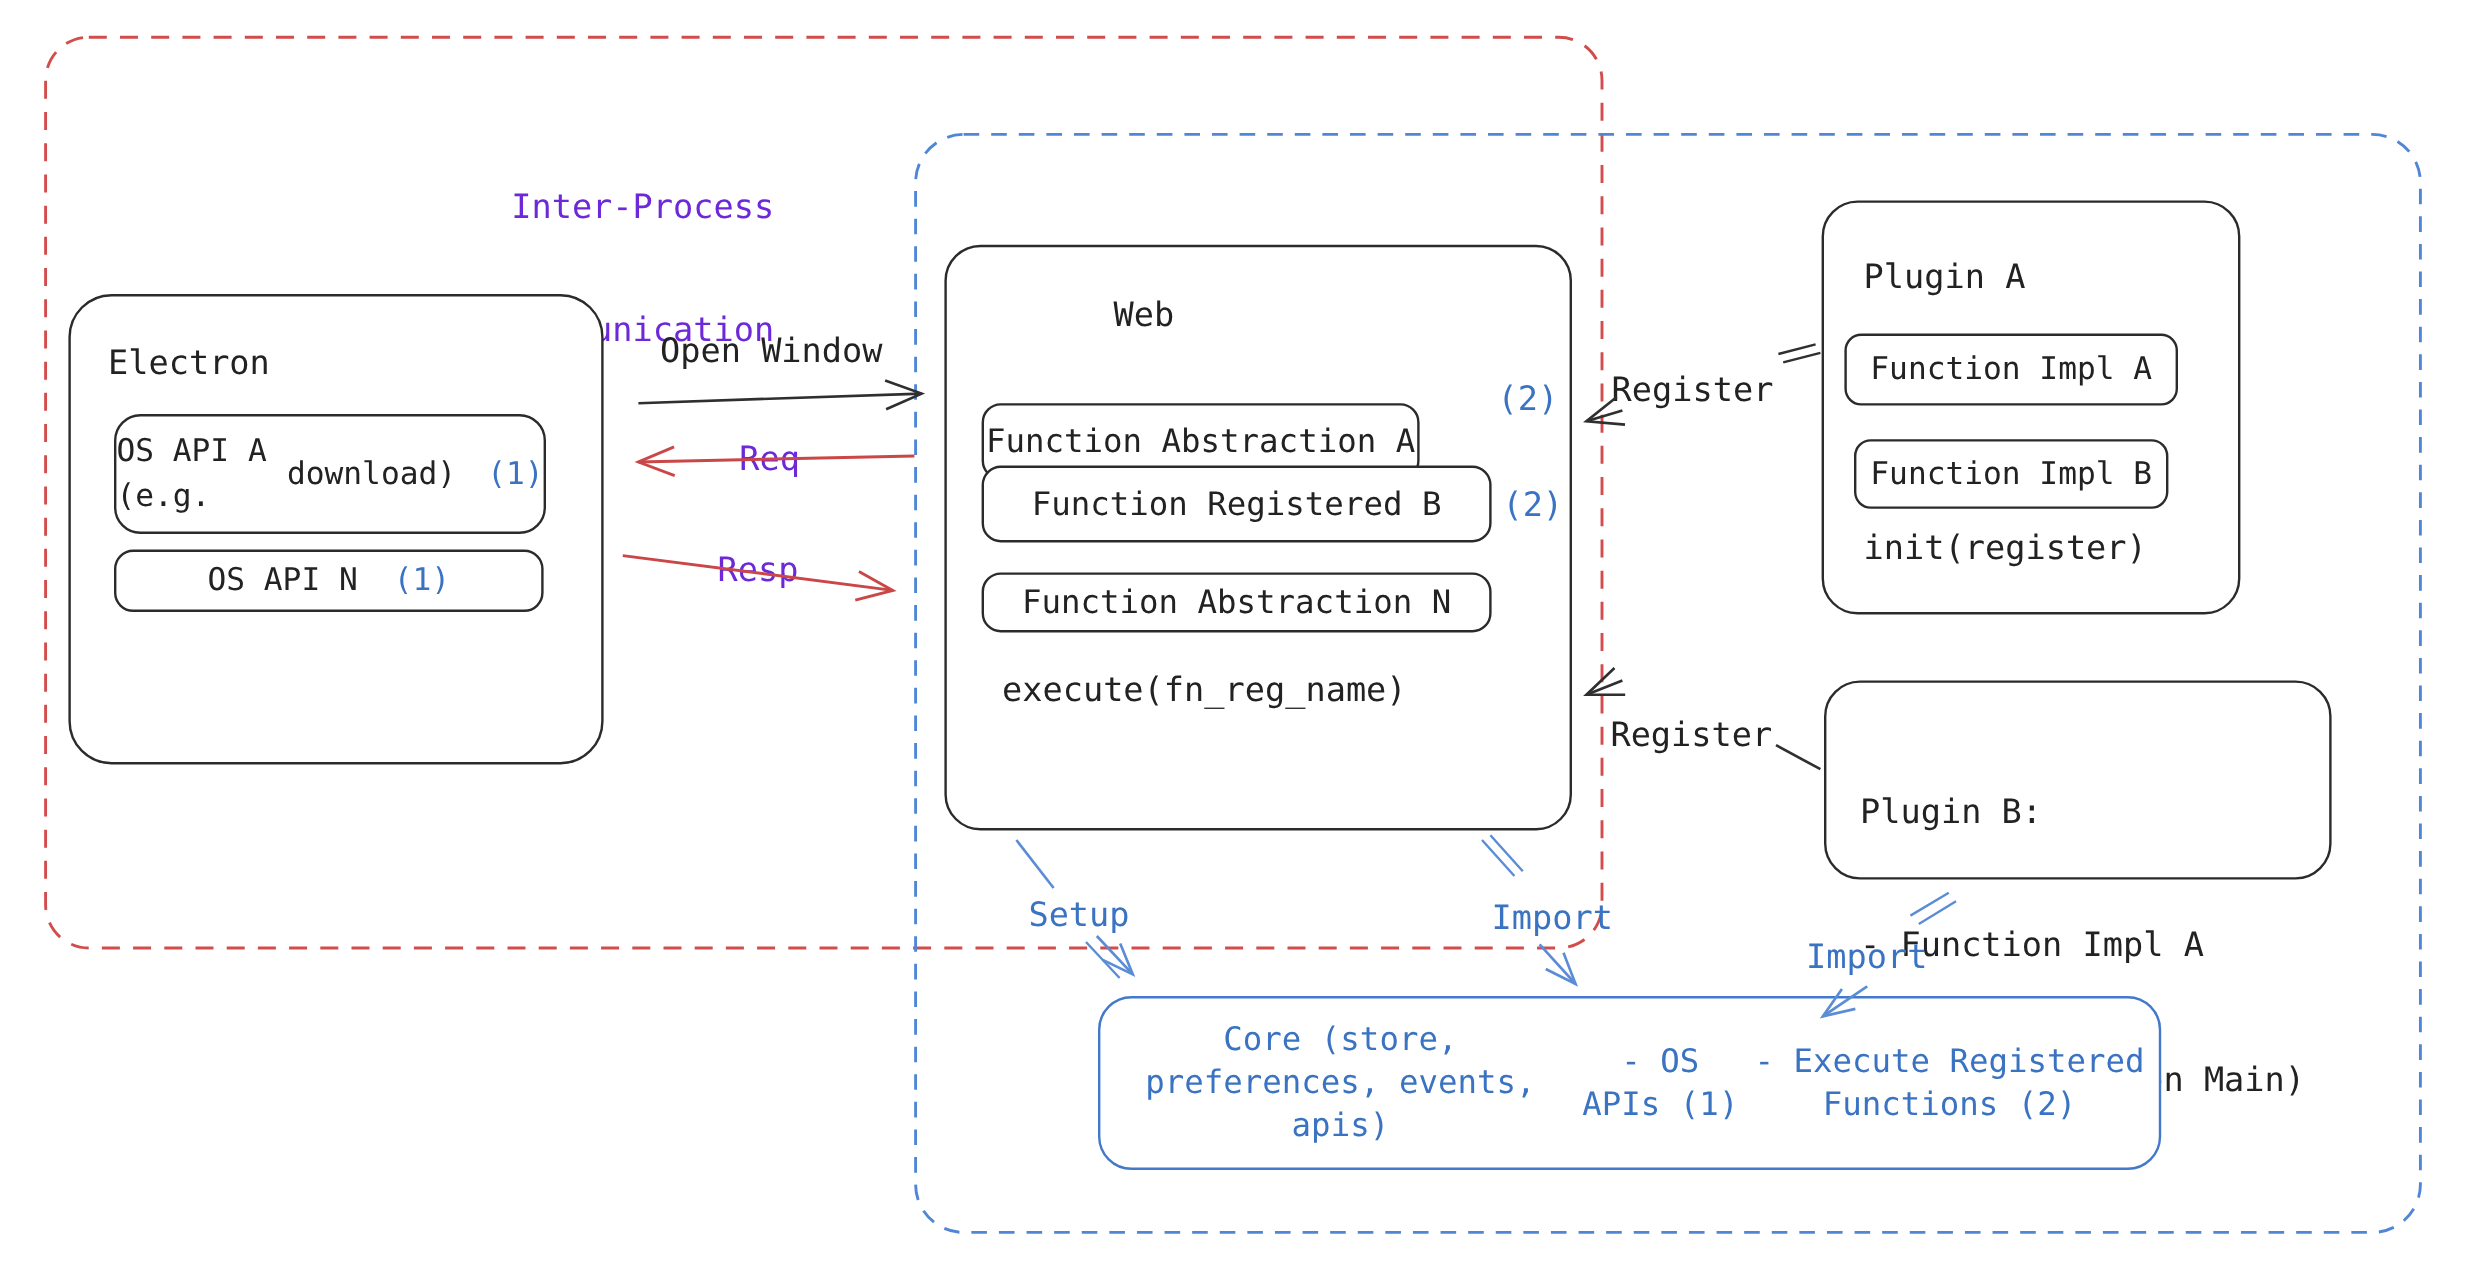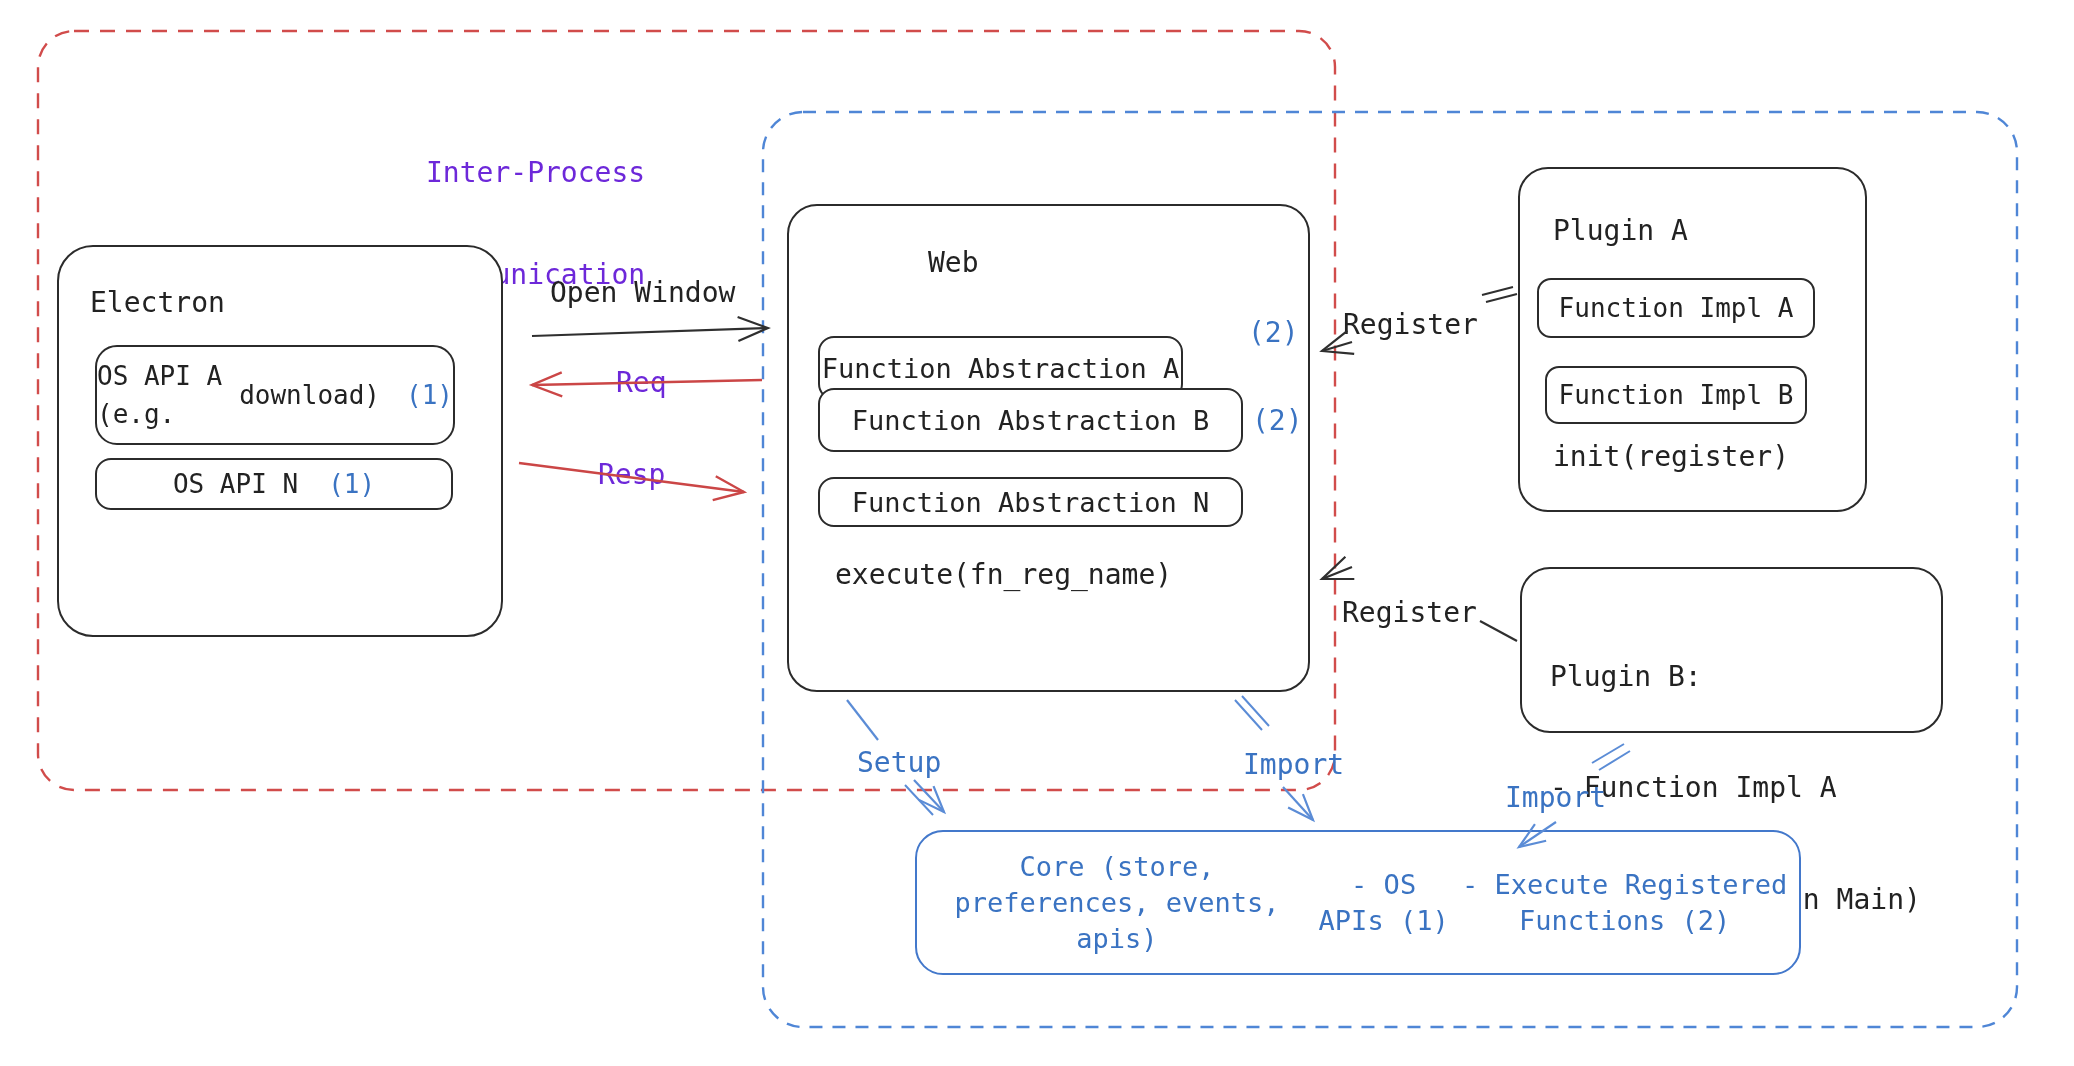--- a/index.html
+++ b/index.html
@@ -56,21 +56,21 @@
   <div class="lbl f28 red" style="left:616px;top:366px;">Req</div>
   <div class="lbl f28 red" style="left:598px;top:458px;">Resp</div>
 
   <div class="box r30" style="left:787px;top:204px;width:523px;height:488px;"></div>
   <div class="lbl f28" style="left:928px;top:246px;">Web</div>
   <div class="box r16 center-row f27" style="left:818px;top:303px;width:365px;height:64px;margin-top:33px;">
     <span>Function Abstraction A</span>
   </div>
   <div class="lbl f28 blue" style="left:1248px;top:316px;">(2)</div>
   <div class="box r16 center-row f27" style="left:818px;top:388px;width:425px;height:64px;">
-    <span>Function Abstraction B</span>
+    <span>Function Registered B</span>
   </div>
   <div class="lbl f28 blue" style="left:1252px;top:404px;">(2)</div>
   <div class="box r16 center-row f27" style="left:818px;top:477px;width:425px;height:50px;">
     <span>Function Abstraction N</span>
   </div>
   <div class="lbl f28" style="left:835px;top:558px;">execute(fn_reg_name)</div>
 
   <div class="lbl f28" style="left:1343px;top:308px;">Register</div>
   <div class="lbl f28" style="left:1342px;top:596px;">Register</div>
 

